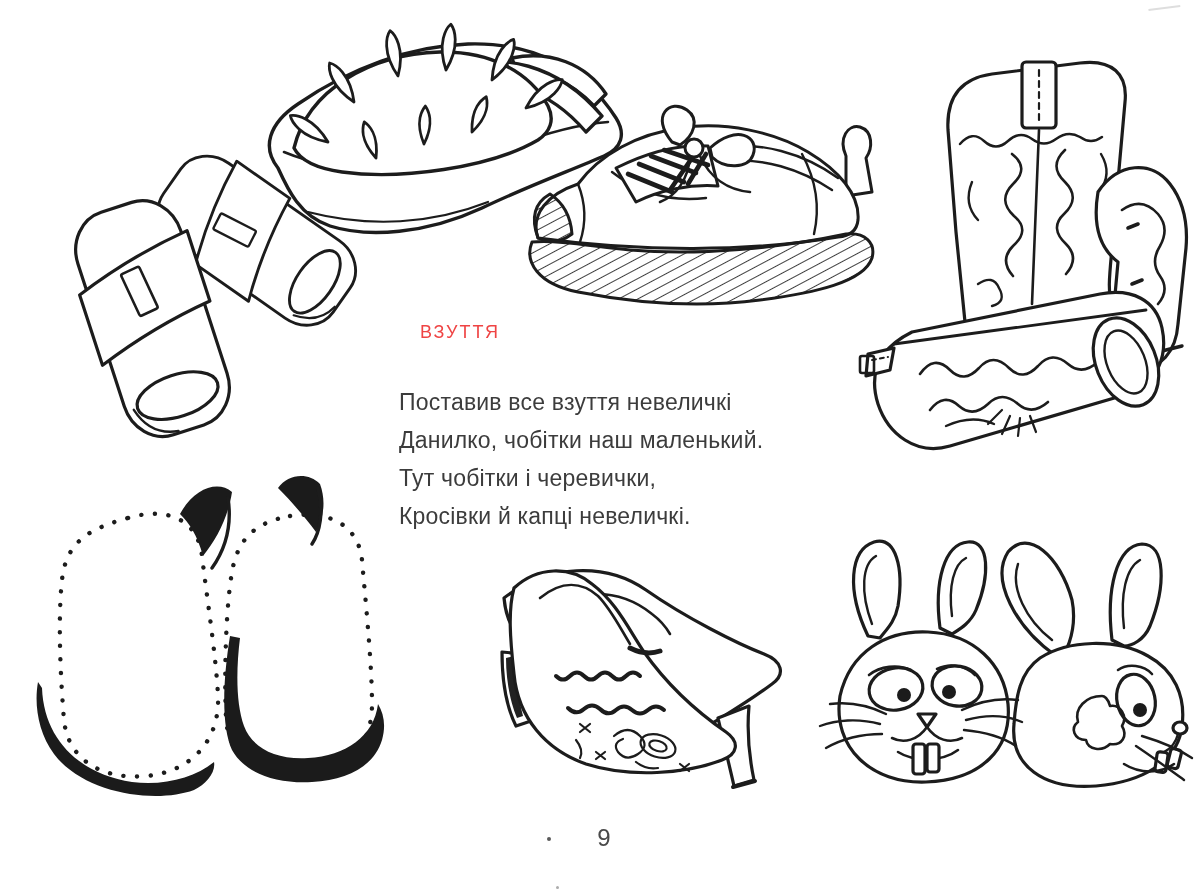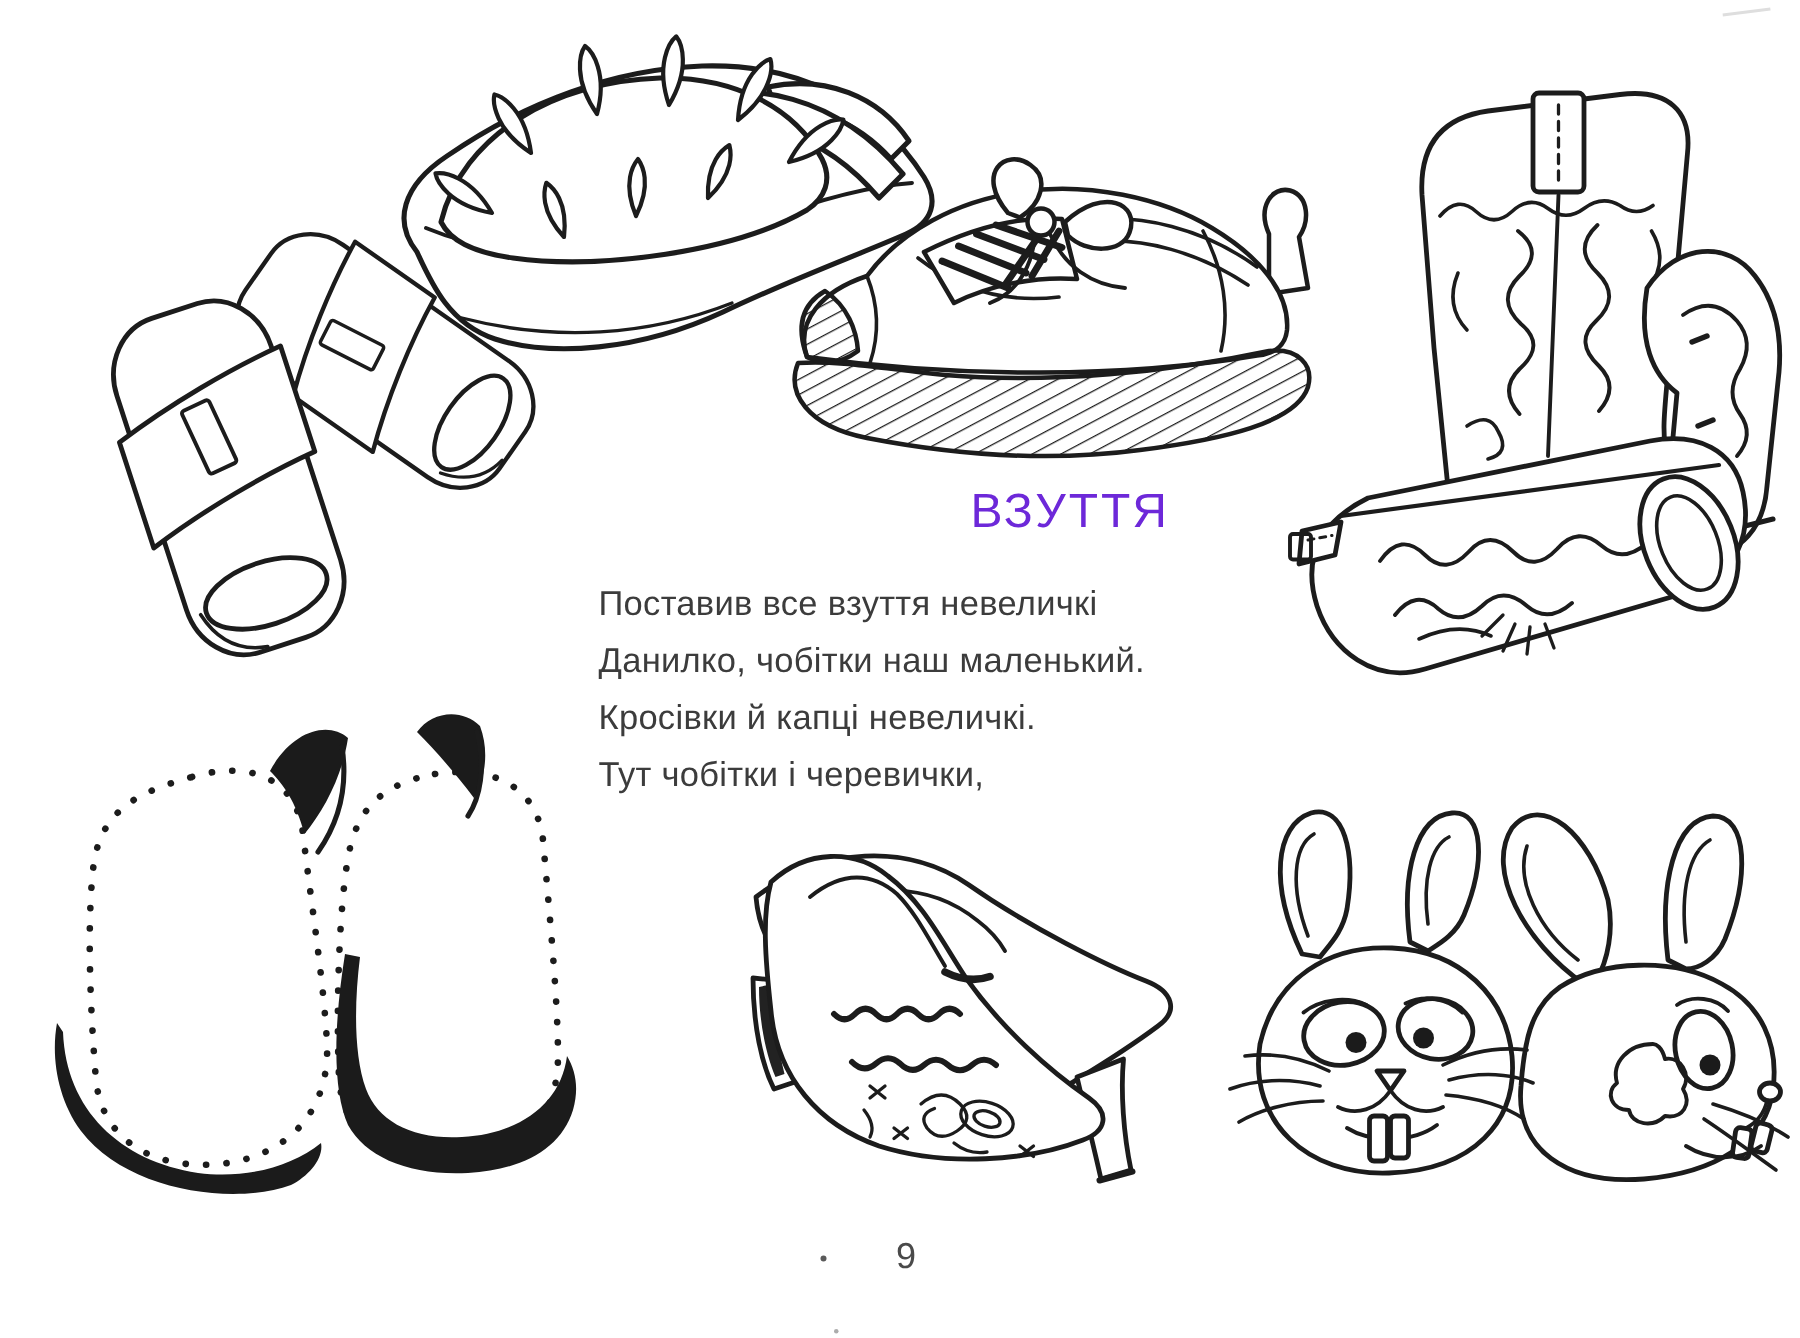--- a/index.html
+++ b/index.html
@@ -3,22 +3,22 @@
 <meta charset="utf-8">
 <style>
   html,body{margin:0;padding:0;}
   body{
     width:1200px;height:892px;position:relative;background:#ffffff;
     font-family:"Liberation Sans", sans-serif;overflow:hidden;
   }
   .illus{position:absolute;}
   .illus svg{display:block;overflow:visible;}
   .page-title{
-    position:absolute;left:420px;top:322px;width:360px;text-align:right;
-    font-size:32px;letter-spacing:2px;color:#6d28d9;
+    position:absolute;left:420px;top:322px;width:360px;text-align:left;
+    font-size:18px;letter-spacing:2px;color:#ef4444;
   }
   .poem{
     position:absolute;left:399px;top:383px;font-size:23px;line-height:38px;
     color:#3c3c3c;letter-spacing:0.2px;white-space:nowrap;
   }
   .page-number{
     position:absolute;left:554px;top:824px;width:100px;text-align:center;
     font-size:24px;color:#4a4a4a;
   }
   .speck{position:absolute;background:#5a5a5a;border-radius:50%;}
@@ -262,20 +262,20 @@
       </g>
     </g>
   </svg>
 </div>
 
 <div class="page-title">ВЗУТТЯ</div>
 
 <div class="poem">
   <div>Поставив все взуття невеличкі</div>
   <div>Данилко, чобітки наш маленький.</div>
+  <div>Тут чобітки і черевички,</div>
   <div>Кросівки й капці невеличкі.</div>
-  <div>Тут чобітки і черевички,</div>
 </div>
 
 <div class="page-number">9</div>
 <div class="speck speck-a"></div>
 <div class="speck speck-b"></div>
 <div class="corner-mark"></div>
 
 </body></html>

